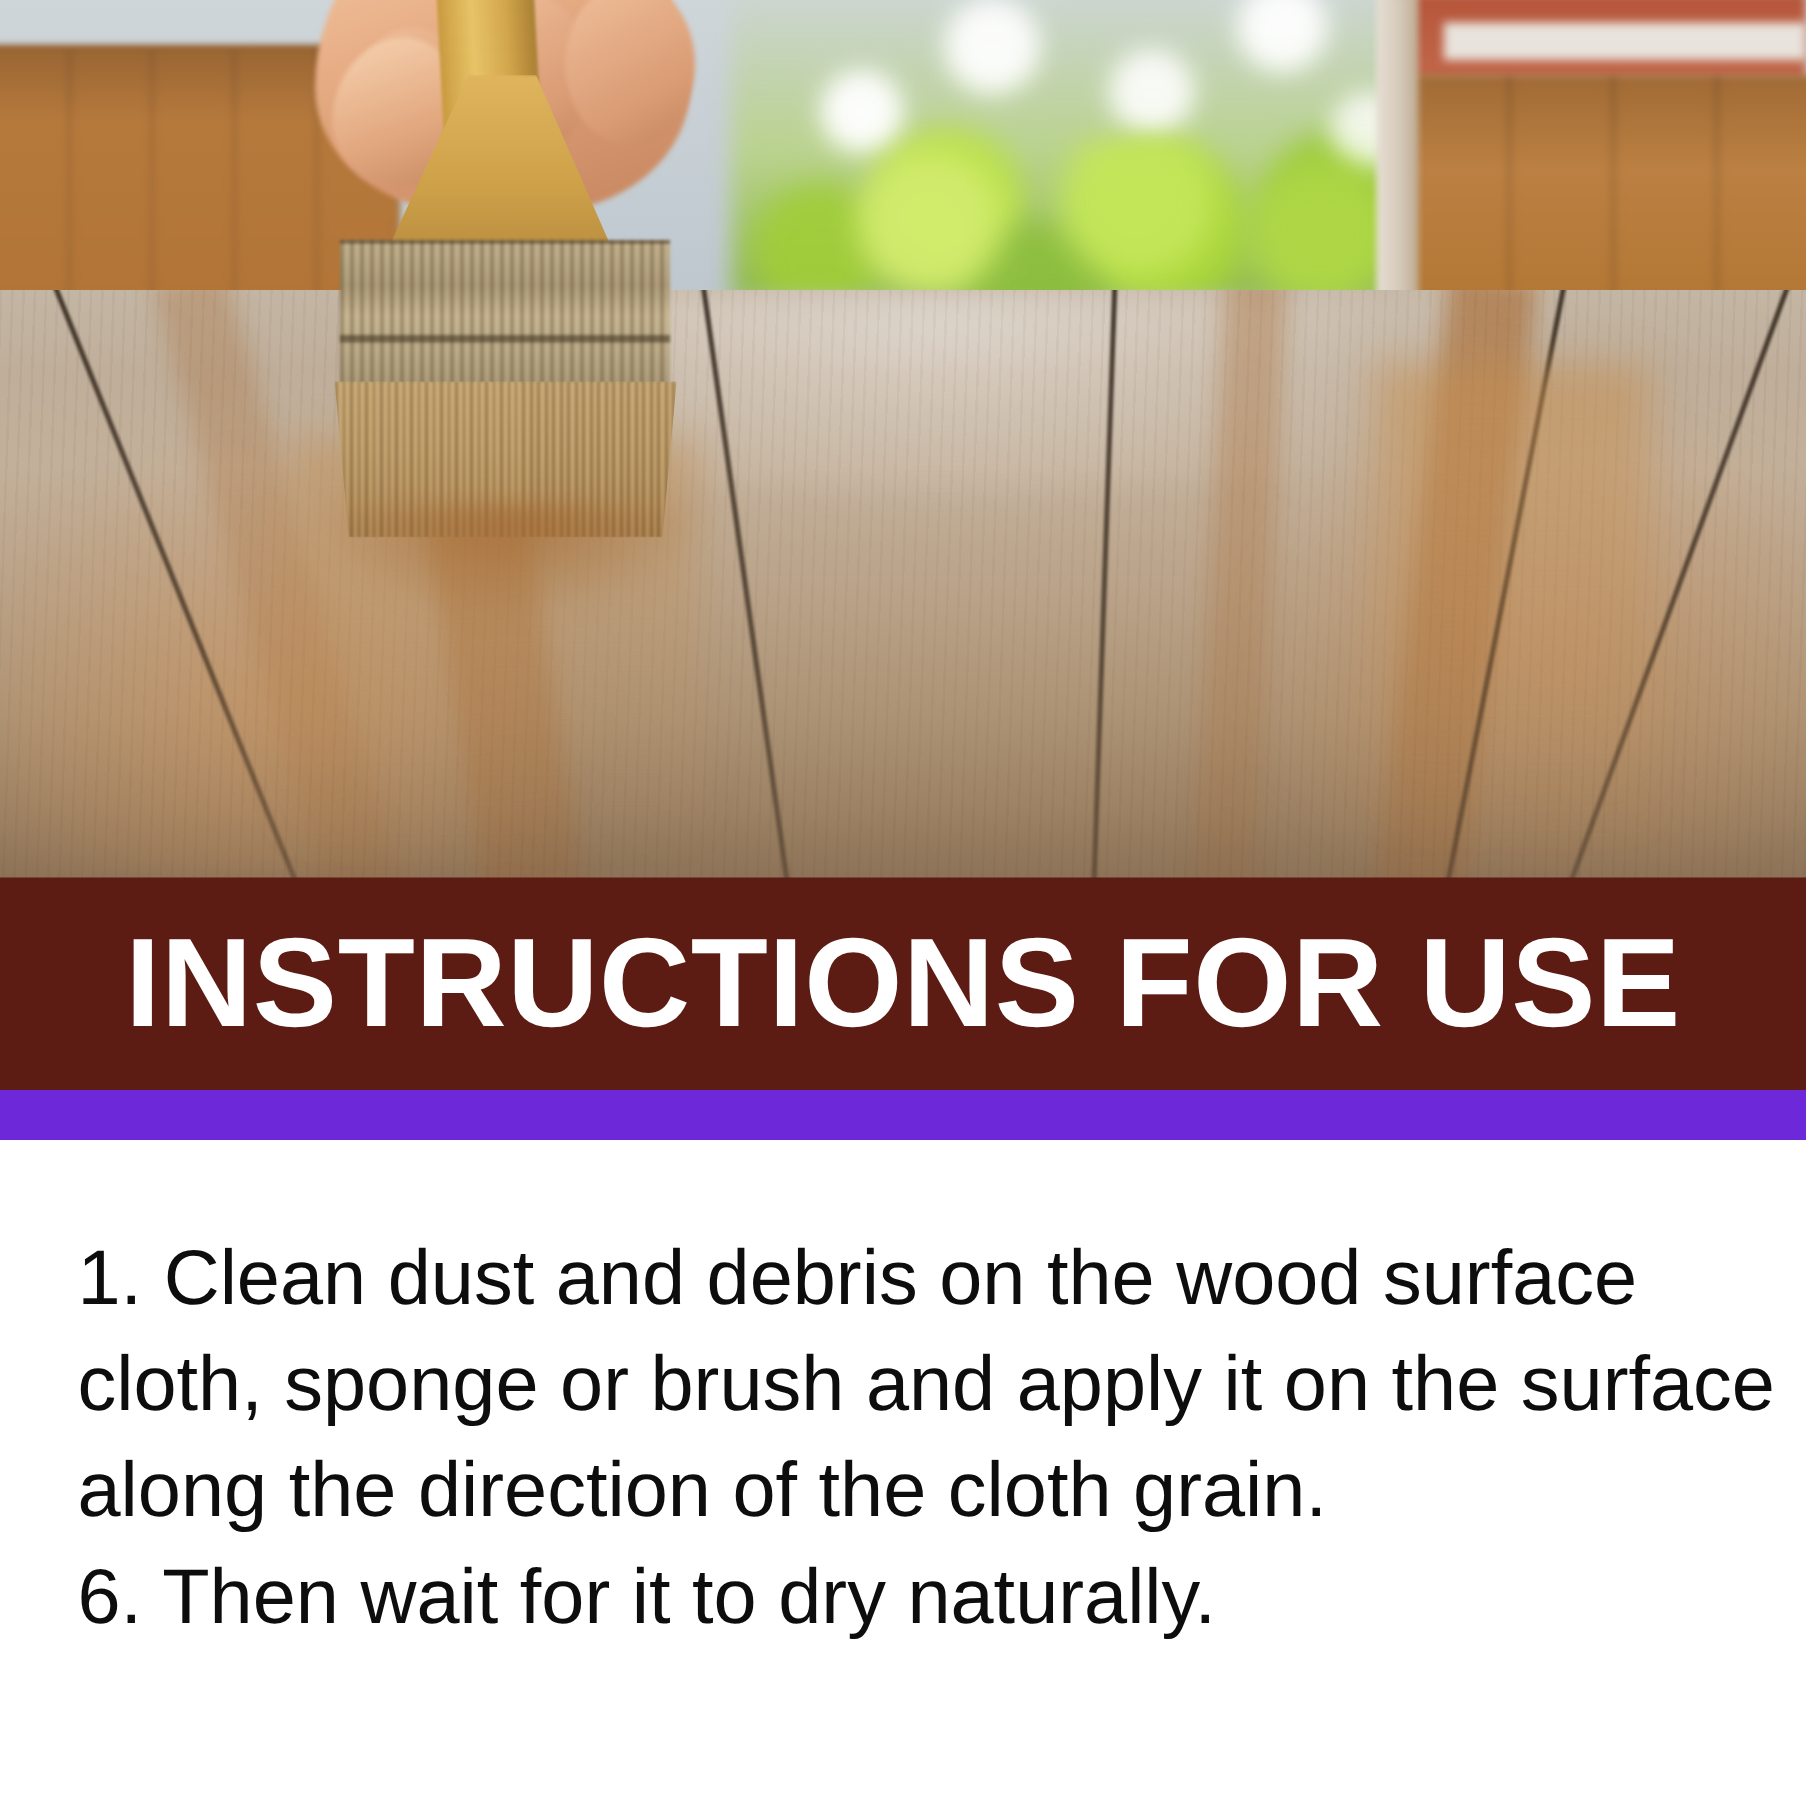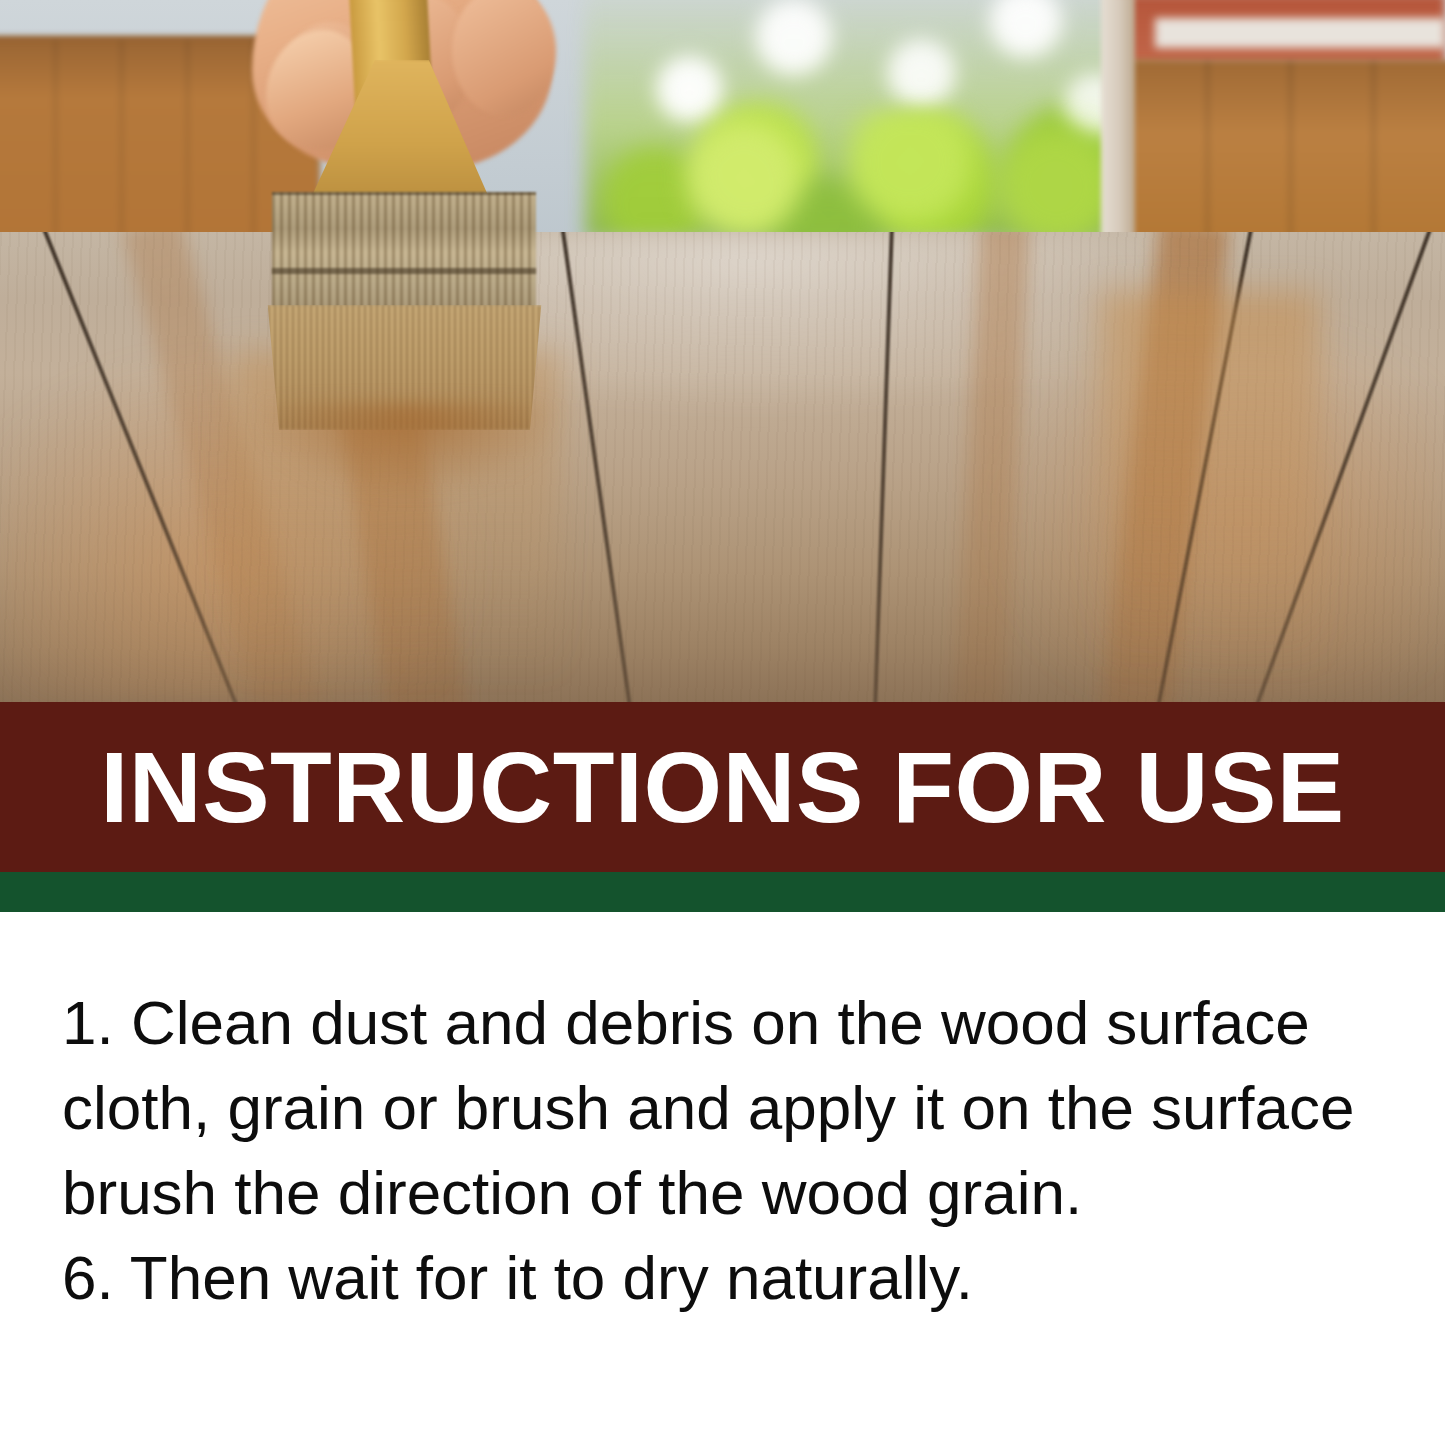--- a/index.html
+++ b/index.html
@@ -10,21 +10,21 @@
   body {
     width: 1445px;
     height: 1445px;
     font-family: "Liberation Sans", sans-serif;
     overflow: hidden;
   }
   #page {
     position: relative;
     width: 1445px;
     height: 1445px;
-    background: #14532d;
+    background: #6d28d9;
     overflow: hidden;
   }
 
   
   .photo {
     position: absolute;
     left: 0; top: 0;
     width: 1445px;
     height: 703px;
     overflow: hidden;
@@ -350,18 +350,18 @@
     <div class="bristles"></div>
     <div class="brush-wet"></div>
   </div>
 
   <div class="banner">
     <div class="banner-title">INSTRUCTIONS FOR USE</div>
   </div>
 
   <div class="instructions">
     <div class="step-line">1. Clean dust and debris on the wood surface</div>
-    <div class="step-line">cloth, grain or brush and apply it on the surface</div>
-    <div class="step-line">brush the direction of the wood grain.</div>
+    <div class="step-line">cloth, sponge or brush and apply it on the surface</div>
+    <div class="step-line">along the direction of the cloth grain.</div>
     <div class="step-line">6. Then wait for it to dry naturally.</div>
   </div>
 
 </div>
 
 </body></html>

